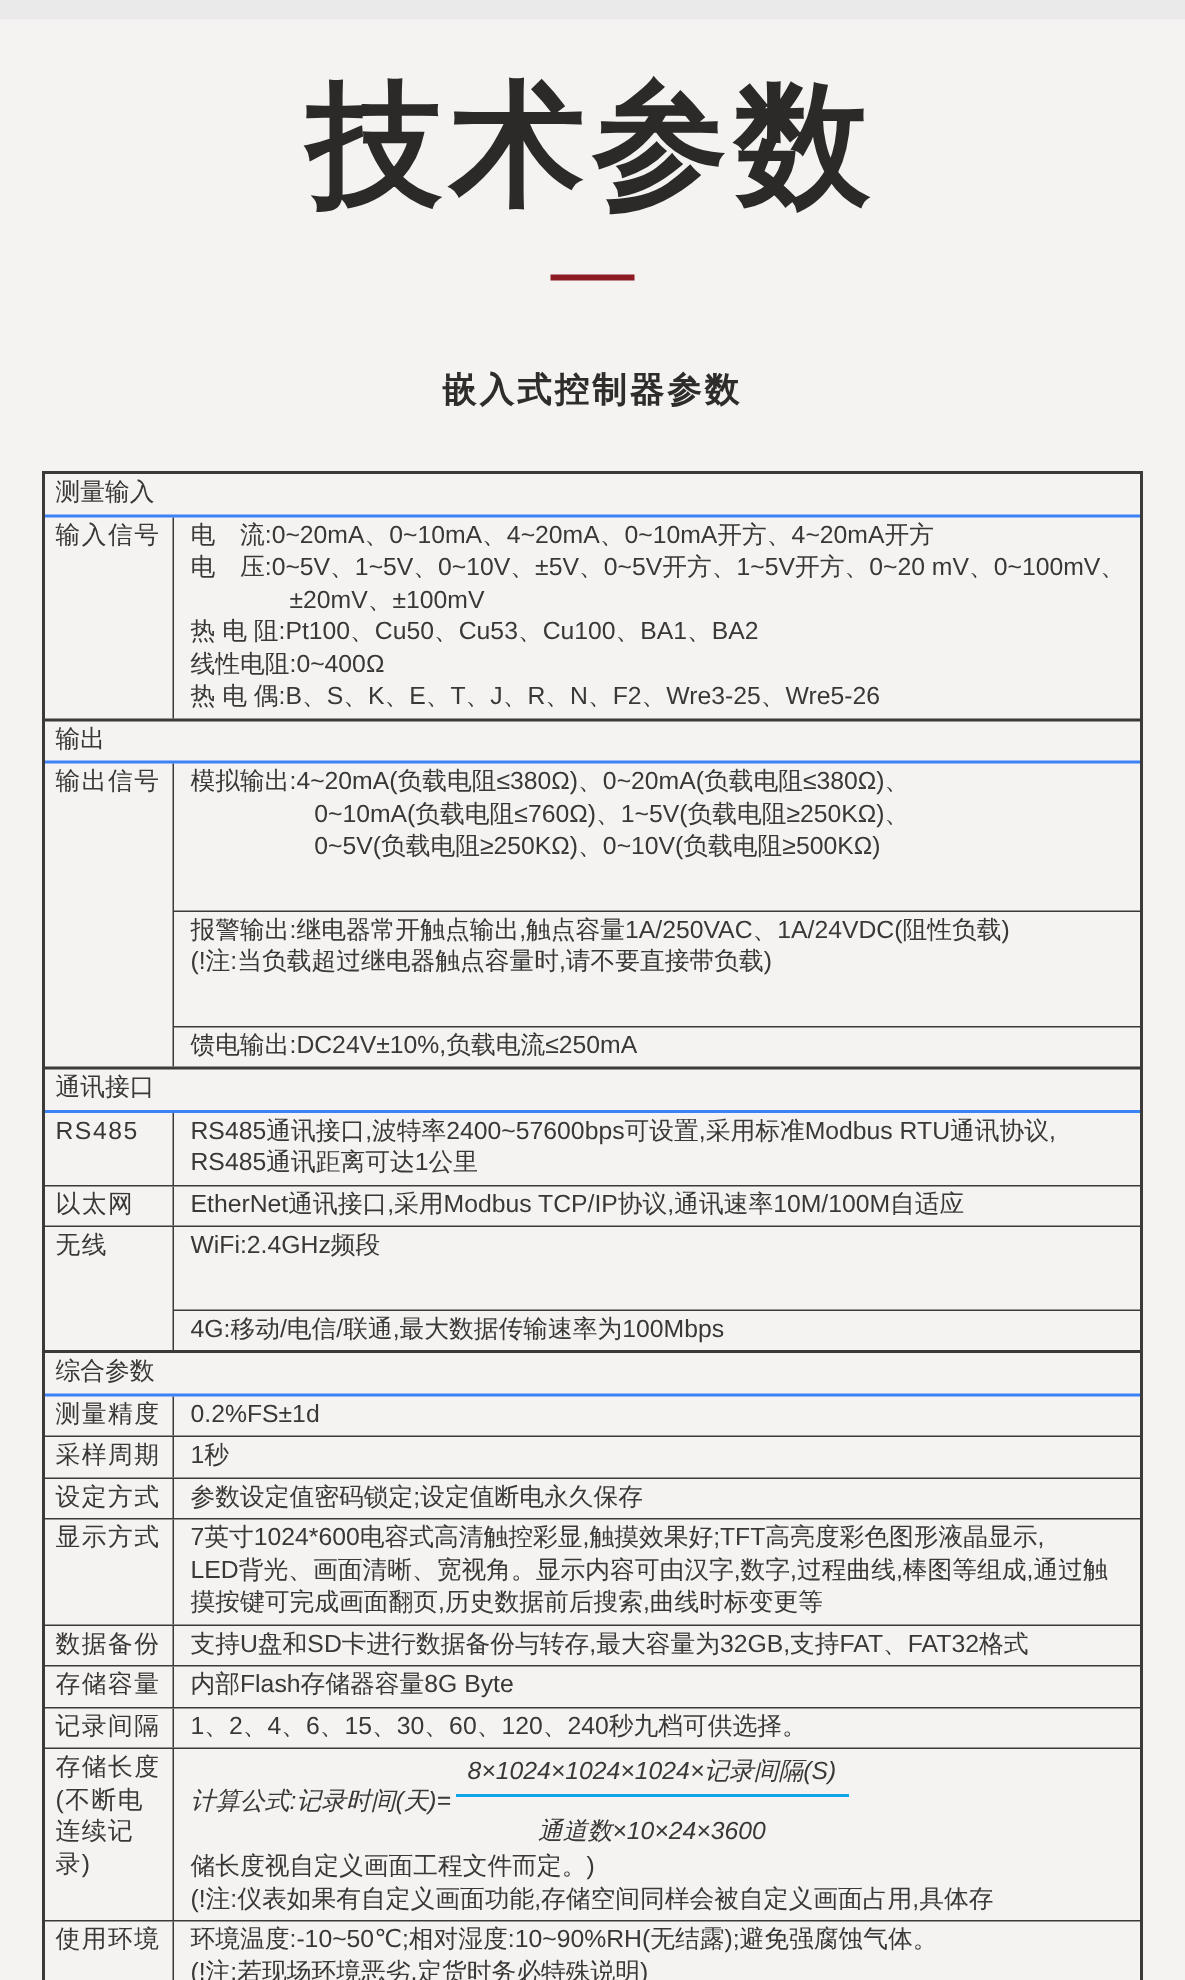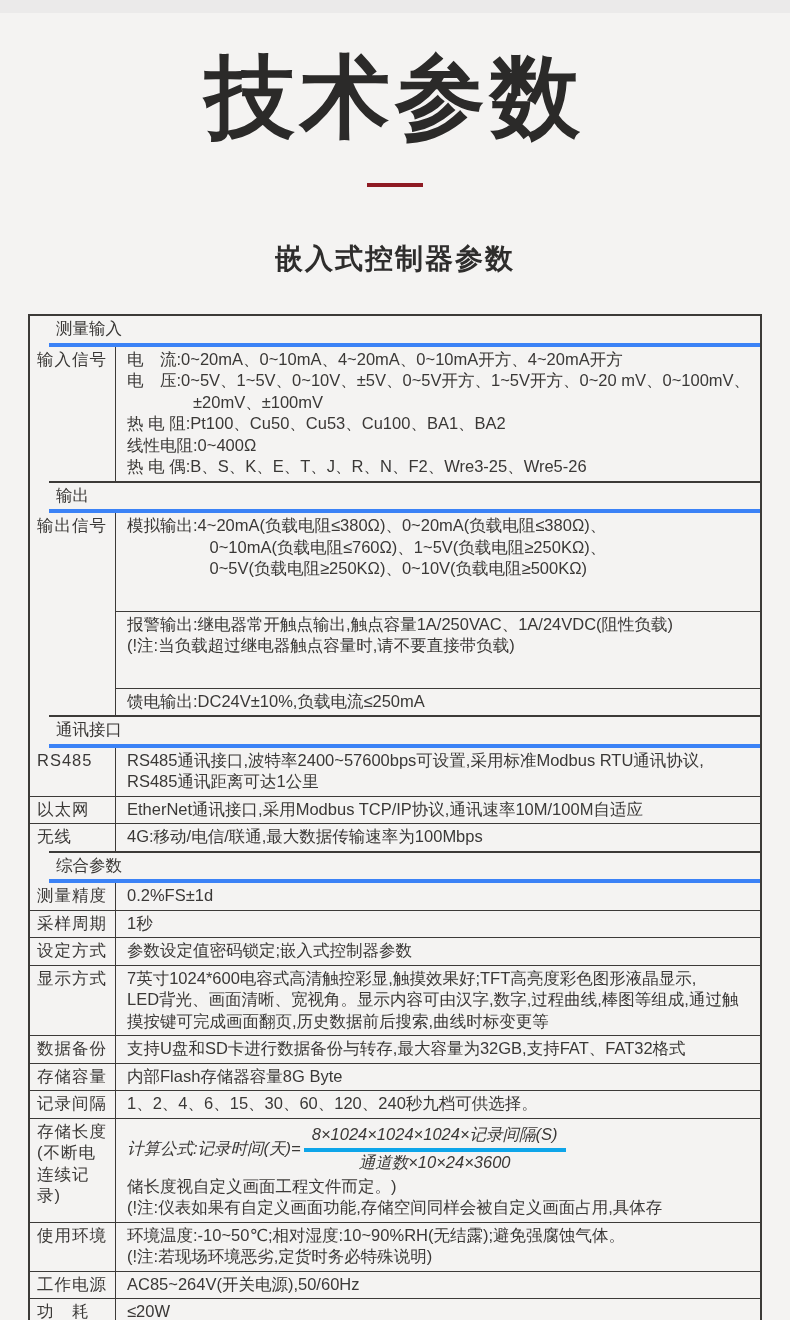--- a/index.html
+++ b/index.html
@@ -34,43 +34,42 @@
   }
   .red-divider {
     width: 56px;
     height: 4px;
     margin: 38px auto 0;
     background: #8e1a23;
   }
   .subtitle {
     margin: 56px 0 0;
     text-align: center;
-    font-size: 28px;
+    font-size: 23px;
     line-height: 32px;
     font-weight: 700;
     letter-spacing: 2px;
     color: #2e2d2c;
   }
   .spec-table {
     width: 734px;
     margin: 39px auto 0;
     border: 2px solid #3c3a38;
     box-sizing: border-box;
     font-size: 16.5px;
     line-height: 21.5px;
     color: #3a3836;
   }
   .row {
     display: flex;
     border-top: 1.5px solid #3c3a38;
   }
   .row.section {
     border-top: 2px solid #3c3a38;
-    border-bottom: 4px solid #3b82f6;
-    margin-left: 19px;
+    border-bottom: 2px solid #3b82f6;
   }
   .row.section + .row { border-top: 0; }
   .row:first-child { border-top: 0 !important; }
   .seclabel {
     padding: 2px 8px 3px 7px;
     white-space: pre-wrap;
   }
   .label {
     flex: 0 0 86px;
     width: 86px;
@@ -102,25 +101,25 @@
     font-style: italic;
   }
   .f-prefix { white-space: pre-wrap; }
   .frac {
     display: inline-flex;
     flex-direction: column;
     text-align: center;
     margin-left: 3px;
   }
   .frac .num {
-    border-bottom: 4px solid #0ea5e9;
+    border-bottom: 2px solid #0ea5e9;
     padding: 0 8px 3px;
   }
   .frac .den {
-    padding-top: 0;
+    padding-top: 13px;
   }
 </style>
 </head>
 <body>
 
 <div class="page">
   <div class="top-strip"></div>
   <h1 class="page-title">技术参数</h1>
   <div class="red-divider"></div>
   <h2 class="subtitle">嵌入式控制器参数</h2>
@@ -188,20 +187,23 @@
             <div class="ln">EtherNet通讯接口,采用Modbus TCP/IP协议,通讯速率10M/100M自适应</div>
           </div>
         </div>
       </div>
       <div class="row">
         <div class="label">
           <div class="ln">无线</div>
         </div>
         <div class="value">
           <div class="block">
+            <div class="ln">WiFi:2.4GHz频段</div>
+          </div>
+          <div class="block">
             <div class="ln">4G:移动/电信/联通,最大数据传输速率为100Mbps</div>
           </div>
         </div>
       </div>
       <div class="row section">
         <div class="seclabel">综合参数</div>
       </div>
       <div class="row">
         <div class="label">
           <div class="ln">测量精度</div>
@@ -221,21 +223,21 @@
             <div class="ln">1秒</div>
           </div>
         </div>
       </div>
       <div class="row">
         <div class="label">
           <div class="ln">设定方式</div>
         </div>
         <div class="value">
           <div class="block">
-            <div class="ln">参数设定值密码锁定;嵌入式控制器参数</div>
+            <div class="ln">参数设定值密码锁定;设定值断电永久保存</div>
           </div>
         </div>
       </div>
       <div class="row">
         <div class="label">
           <div class="ln">显示方式</div>
         </div>
         <div class="value">
           <div class="block">
             <div class="ln">7英寸1024*600电容式高清触控彩显,触摸效果好;TFT高亮度彩色图形液晶显示,</div>

